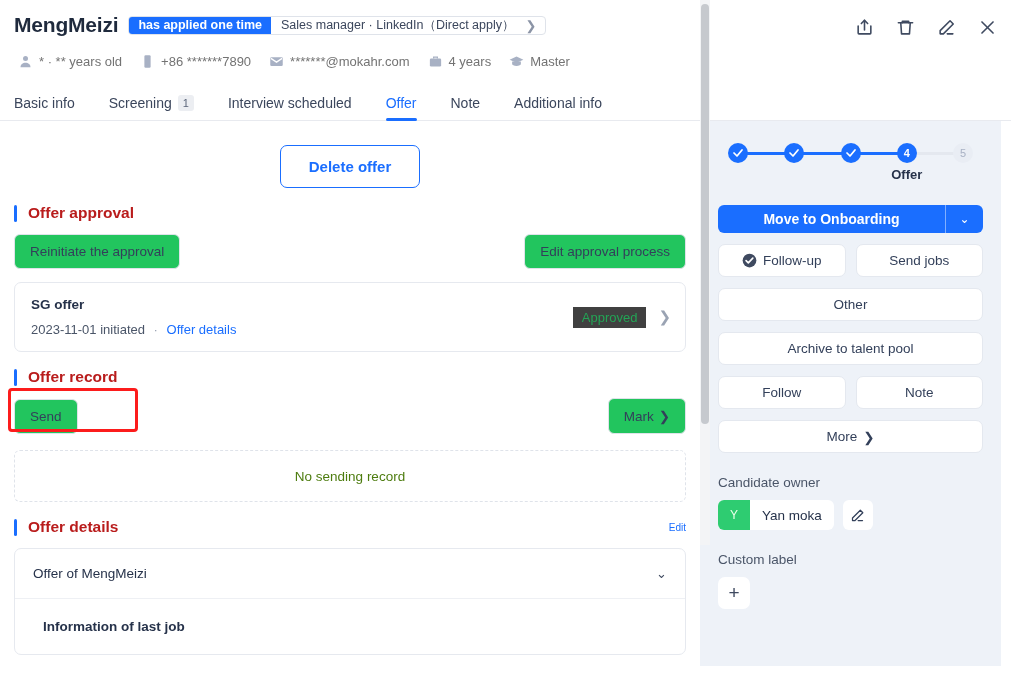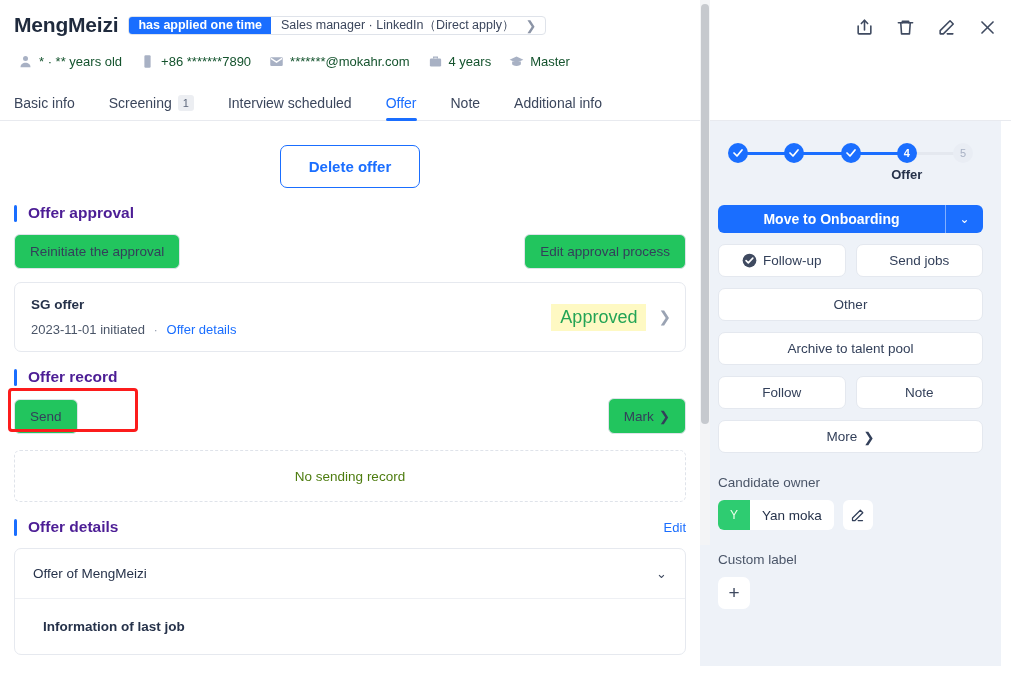--- a/index.html
+++ b/index.html
@@ -45,21 +45,21 @@
   }
   .hicon { width: 19px; height: 19px; color: #3f4a60; cursor: pointer; }
   .hicon svg { display: block; width: 19px; height: 19px; }
 
   .meta-row {
     display: flex; align-items: center;
     padding: 10px 0 0 4px; gap: 4px;
   }
   .meta-item {
     display: flex; align-items: flex-start;
-    font-size: 13px; color: #14532d; margin-right: 14px;
+    font-size: 13px; color: #737373; margin-right: 14px;
   }
   .meta-item .mi {
     width: 15px; height: 15px; margin-right: 6px;
     color: #a8b1c4; flex: none;
   }
   .meta-item .mi svg { display:block; width:15px; height:15px; }
 
   
   .tabs {
     display: flex; align-items: flex-end;
@@ -106,44 +106,44 @@
   }
 
   .section-head {
     display: flex; align-items: center;
     margin-top: 16px; margin-bottom: 12px;
   }
   .section-bar {
     width: 3px; height: 17px; background: #1a6eff;
     border-radius: 2px; margin-right: 11px;
   }
-  .section-title { font-size: 15.5px; font-weight: bold; color: #4c1d95; }
+  .section-title { font-size: 15.5px; font-weight: bold; color: #b91c1c; }
   .section-link {
-    margin-left: auto; color: #1a6eff; font-size: 13px; cursor: pointer; padding-left: 24px;
+    margin-left: auto; color: #1a6eff; font-size: 10px; cursor: pointer; padding-left: 24px;
   }
 
   .row-between { display: flex; align-items: center; justify-content: space-between; }
   .btn-plain {
     border: 1px solid #dfe3ea; background: #22c55e; color: #33405a;
     border-radius: 6px; font-size: 13.5px; padding: 9px 15px;
     cursor: pointer; font-family: inherit; white-space: nowrap;
   }
 
   .approval-card {
     border: 1px solid #e6e9ef; border-radius: 7px;
     margin-top: 13px; padding: 14px 14px 14px 16px;
     display: flex; align-items: center;
   }
   .approval-left { flex: 1; }
   .approval-name { font-size: 13.5px; font-weight: bold; color: #26324a; }
   .approval-sub { font-size: 13px; color: #4a5568; margin-top: 10px; }
   .approval-sub a { color: #1a6eff; text-decoration: none; cursor: pointer; }
   .approval-sub .dot { color: #9aa3b3; margin: 0 5px; }
   .badge-approved {
-    background: #fef9c3; color: #23a455; font-size: 18px;
+    background: #404040; color: #23a455; font-size: 13px;
     border-radius: 0; padding: 3px 9px; margin-right: 12px;
   }
   .chev-grey { color: #9aa3b3; font-size: 15px; }
 
   
   .offer-record-actions { margin-top: 4px; position: relative; }
   .send-highlight {
     position: absolute; left: -6px; top: -10px;
     width: 130px; height: 44px;
     border: 3px solid #fc1c1c; border-radius: 4px;

